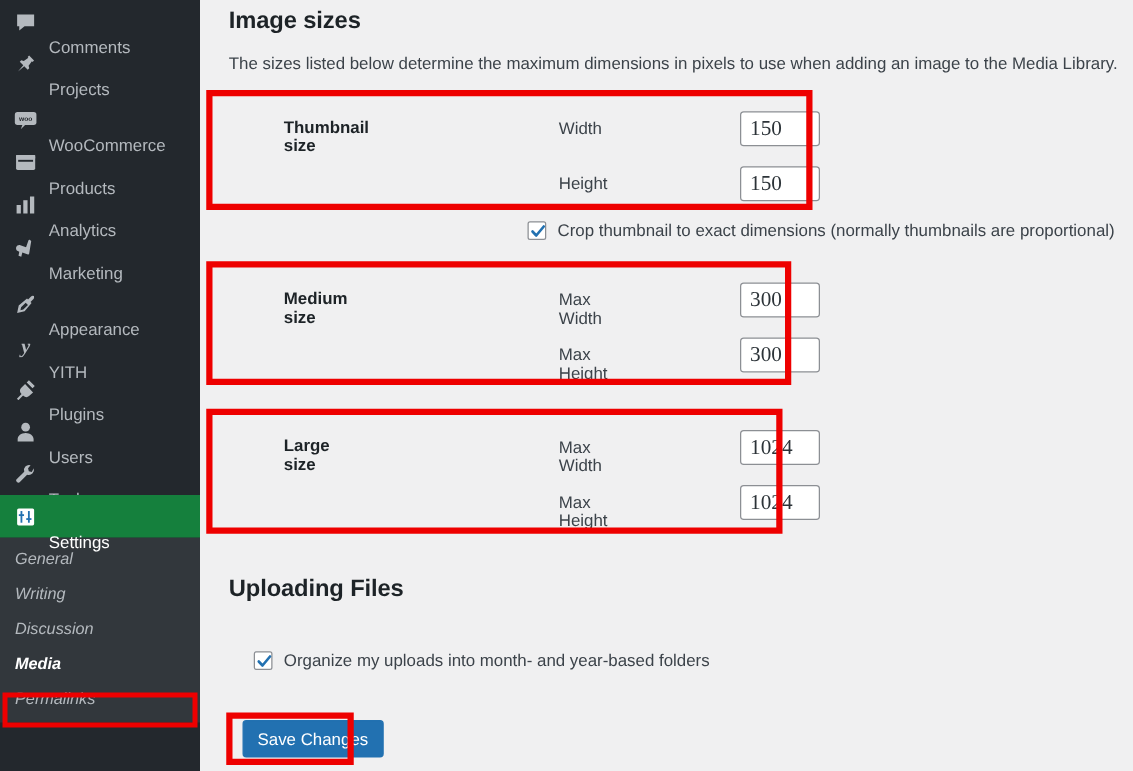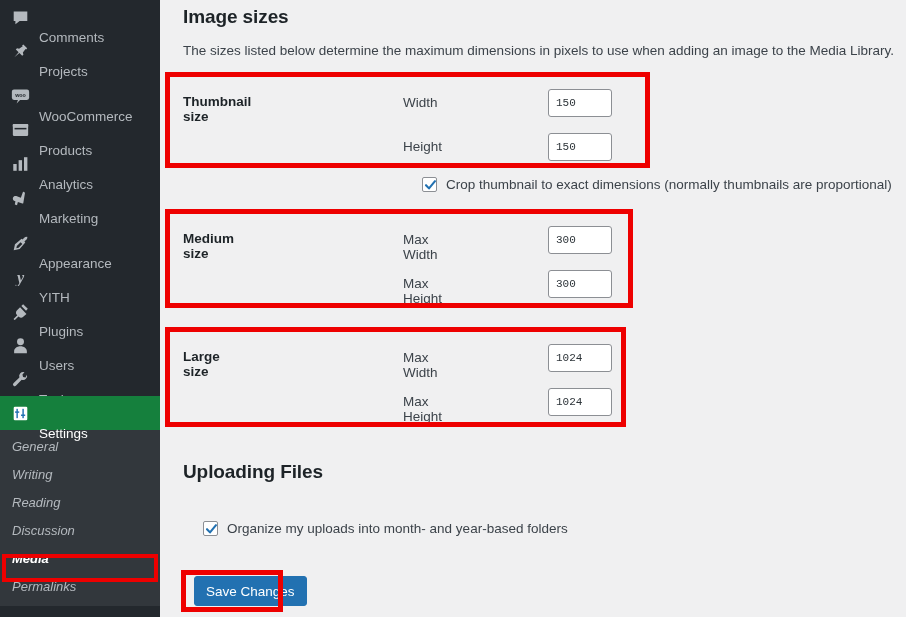--- a/index.html
+++ b/index.html
@@ -63,20 +63,21 @@
     width:156px; height:28px;
     border:4px solid #ee0000;
     pointer-events:none;
   }
 
   
   #main {
     position:absolute; left:160px; top:0;
     width:746px; height:617px;
     background:#f0f0f1;
+    padding-left:44px;
   }
 
   .page-h2 {
     position:absolute;
     font-size:19px; font-weight:bold; color:#1d2327;
     letter-spacing:-0.1px;
   }
   .page-desc {
     position:absolute;
     font-size:13.5px; color:#3c434a;
@@ -91,22 +92,22 @@
   .field-label {
     position:absolute;
     font-size:13.5px; color:#3c434a;
   }
   .num-input {
     position:absolute;
     width:64px; height:28px;
     background:#fff;
     border:1px solid #8c8f94;
     border-radius:3px;
-    font-family:Liberation Mono, monospace;
-    font-size:11px; color:#2c3338;
+    font-family:Liberation Serif, serif;
+    font-size:17px; color:#2c3338;
     padding:0 7px;
     outline:none;
   }
 
   
   .redbox {
     position:absolute;
     border:5px solid #ee0000;
     pointer-events:none;
   }
@@ -264,21 +265,20 @@
               <rect x="12.2" y="4.5" width="1.7" height="11" fill="#2271b1"></rect>
               <rect x="10.6" y="11.2" width="4.9" height="1.7" fill="#2271b1"></rect>
             </svg>
           </span>
           <span class="lbl">Settings</span>
         </div>
       </div>
     <div id="submenu">
         <div class="sub-item">General</div>
         <div class="sub-item">Writing</div>
-        <div class="sub-item">Reading</div>
         <div class="sub-item">Discussion</div>
         <div class="sub-item active">Media</div>
         <div class="sub-item">Permalinks</div>
       </div>
   </div>
   <div id="media-highlight"></div>
 
   <div id="main">
 
     <div class="page-h2" style="left:23px; top:6px;">Image sizes</div>

